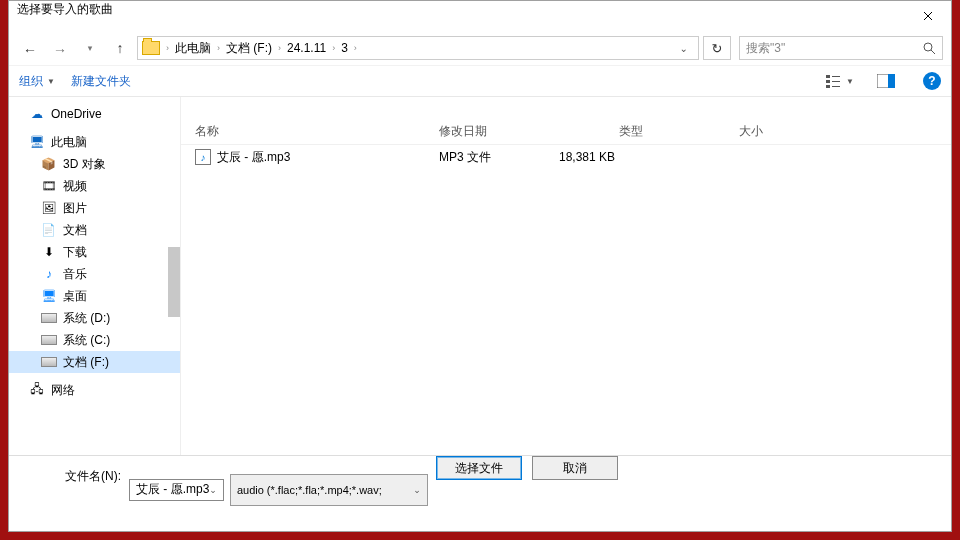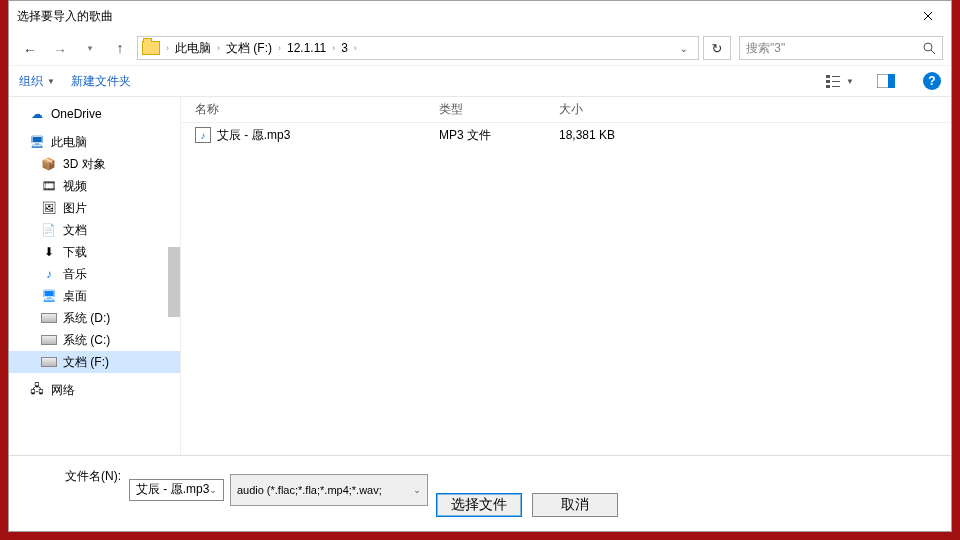--- a/index.html
+++ b/index.html
@@ -2,21 +2,21 @@
 <html><head>
 <meta charset="utf-8">
 <style>
   * { box-sizing: border-box; font-family: "Segoe UI", "Microsoft YaHei", sans-serif; }
   body { margin: 0; background: #a01010; width: 960px; height: 540px; overflow: hidden; }
   .window {
     position: absolute; left: 8px; top: 0; width: 944px; height: 532px;
     background: #fff; border: 1px solid #a0a0a0; display: flex; flex-direction: column;
   }
   .titlebar {
-    height: 30px; display: flex; align-items: center; justify-content: space-between;
+    height: 30px; display: flex; justify-content: space-between;
     padding: 0 0 0 8px; font-size: 12px; color: #000;
   }
   .close-btn {
     width: 46px; height: 30px; display: flex; align-items: center; justify-content: center;
     font-size: 14px; cursor: default;
   }
   .navrow {
     height: 34px; display: flex; align-items: center; padding: 2px 8px; gap: 4px;
   }
   .navbtn {
@@ -68,21 +68,21 @@
   }
   .scrollstub { position: absolute; right: 0; top: 150px; width: 12px; height: 70px; background: #c8c8c8; }
   .tnode { display: flex; align-items: center; height: 22px; padding-left: 10px; gap: 6px; }
   .tnode.depth1 { padding-left: 20px; }
   .tnode.depth2 { padding-left: 32px; }
   .tnode.selected { background: #d0e7ff; }
   .ticon { width: 16px; height: 14px; display:flex; align-items:center; justify-content:center; font-size: 12px; }
   .cloud { color: #0a66c2; }
   .pc { color: #0a66c2; }
   .disk { width: 16px; height: 10px; background: linear-gradient(#eee,#bbb); border: 1px solid #888; }
-  .listpane { flex: 1; display: flex; flex-direction: column; font-size: 12px; }
+  .listpane { flex: 1; display: flex; flex-direction: column; font-size: 12px; margin-top: 22px; }
   .cols { display: flex; height: 26px; align-items: center; border-bottom: 1px solid #f0f0f0;
     color: #555; padding: 0 8px; }
   .c-name { width: 250px; padding-left: 6px; }
   .c-date { width: 180px; }
   .c-type { width: 120px; }
   .c-size { width: 100px; }
   .row { display: flex; height: 24px; align-items: center; padding: 0 8px; }
   .mp3icon { width: 16px; height: 16px; border: 1px solid #777; background: #fff;
     display: flex; align-items: center; justify-content: center; font-size: 10px; color: #0078d7; margin-right: 6px;}
   .footer {
@@ -94,21 +94,21 @@
   .fninput {
     flex: 1; height: 22px; border: 1px solid #888; padding: 0 6px; display: flex;
     align-items: center; justify-content: space-between;
   }
   .filter {
     width: 198px; height: 32px; border: 1px solid #999; background: #efefef;
     display: flex; align-items: center; padding: 0 6px; font-size: 11px; justify-content: space-between;
   }
   .btnrow { display: flex; justify-content: flex-end; gap: 10px; }
   .btn { width: 86px; height: 24px; border: 1px solid #888; background: #efefef;
-    display: flex; align-items: center; justify-content: center; font-size: 14px; margin-top: 37px; }
+    display: flex; align-items: center; justify-content: center; font-size: 12px; }
   .btn.primary { border: 1px solid #0078d7; box-shadow: inset 0 0 0 1px #7ab8e8; }
   svg { display: block; }
 </style>
 </head>
 <body>
 
 <div class="window">
 
   <div class="titlebar">
     <span>选择要导入的歌曲</span>
@@ -124,21 +124,21 @@
     <div class="navbtn">→</div>
     <div class="navbtn" style="font-size:9px">▾</div>
     <div class="navbtn enabled">↑</div>
     <div class="addrbox">
       <span class="folder-icon"></span>
       <span class="crumb-sep">›</span>
       <span class="crumb">此电脑</span>
       <span class="crumb-sep">›</span>
       <span class="crumb">文档 (F:)</span>
       <span class="crumb-sep">›</span>
-      <span class="crumb">12.1.11</span>
+      <span class="crumb">24.1.11</span>
       <span class="crumb-sep">›</span>
       <span class="crumb">3</span>
       <span class="crumb-sep">›</span>
       <span class="addr-drop">⌄</span>
     </div>
     <div class="refresh">↻</div>
     <div class="searchbox">
       <span>搜索"3"</span>
       <span class="sicon">
         <svg width="13" height="13" viewBox="0 0 13 13">
@@ -239,20 +239,21 @@
       <div class="tnode depth1">
         <span class="ticon">🖧</span>
         <span>网络</span>
       </div>
       <div class="scrollstub"></div>
     </div>
 
     <div class="listpane">
       <div class="cols">
         <div class="c-name">名称</div>
+        <div class="c-date">修改日期</div>
         <div class="c-type">类型</div>
         <div class="c-size">大小</div>
       </div>
       <div class="row">
         <div class="c-name" style="display:flex;align-items:center">
           <span class="mp3icon">♪</span>
           <span>艾辰 - 愿.mp3</span>
         </div>
         <div class="c-type">MP3 文件</div>
         <div class="c-size">18,381 KB</div>

